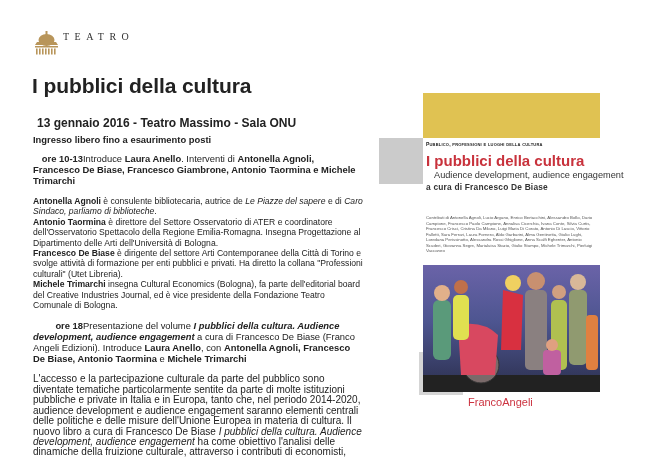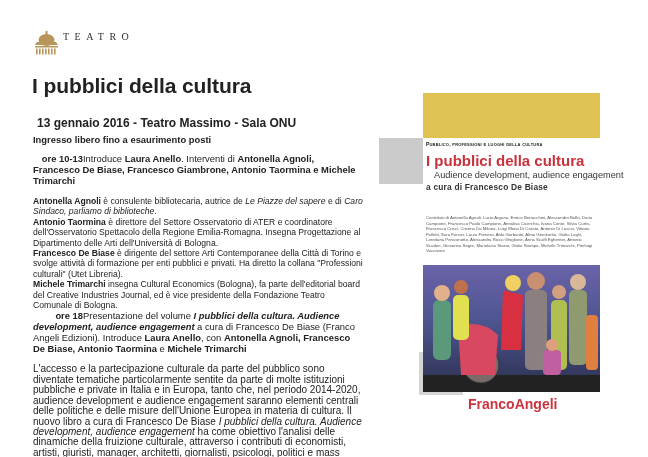--- a/index.html
+++ b/index.html
@@ -8,33 +8,33 @@
   .logo-emblem { position:absolute; left:0; top:0; width:27px; height:26px; }
   .logo-top { position:absolute; left:30px; top:1px; font-family:"Liberation Serif", serif; font-size:10px; letter-spacing:5.5px; color:#333; }
   .logo-bottom { position:absolute; left:29px; top:9px; font-family:"Liberation Serif", serif; font-size:17px; color:#333; letter-spacing:0.2px; }
   .title { position:absolute; left:32px; top:74px; font-size:21px; font-weight:bold; color:#222; margin:0; letter-spacing:-0.1px;}
   .left { position:absolute; left:33px; top:113px; width:330px; font-size:8.7px; line-height:10.6px; color:#222; }
   .date { font-size:12px; font-weight:bold; line-height:13px; margin:4px; }
   .entry { font-size:9.4px; font-weight:bold; line-height:11px; margin:0 0 8px 0; }
   p { margin:0; }
   .sched { font-size:9.4px; line-height:11px; margin-bottom:10px; }
   .sched .time { font-weight:bold; display:inline-block; width:50px;text-align:right; }
-  .bio { font-size:8.6px; line-height:10.4px; }
+  .bio { font-size:8.6px; line-height:10.4px; margin-bottom:10px; }
   .bio b { font-weight:bold; }
   .desc { font-size:10px; line-height:10.4px; }
   .cover-gray { position:absolute; left:379px; top:138px; width:44px; height:46px; background:#cbcbcb; }
   .cover-yellow { position:absolute; left:423px; top:93px; width:177px; height:45px; background:#e0c252; }
   .cover-series { position:absolute; left:426px; top:141px; font-size:5px; font-weight:bold; letter-spacing:0.2px; color:#222; font-variant:small-caps; }
   .cover-title { position:absolute; left:426px; top:152px; font-size:15px; font-weight:bold; color:#c8323c; margin:0; }
   .cover-sub { position:absolute; left:426px; top:170px; font-size:9.2px; color:#333;margin-left:8px; }
   .cover-editor { position:absolute; left:426px; top:182px; font-size:8.4px; font-weight:bold; color:#333; letter-spacing:0.2px; }
   .cover-contrib { position:absolute; left:426px; top:215px; width:172px; font-size:4.3px; line-height:5.5px; color:#555; }
   .cover-gray2 { position:absolute; left:419px; top:352px; width:44px; height:43px; background:#d5d5d5; }
   .cover-image { position:absolute; left:423px; top:265px; width:177px; height:127px; overflow:hidden; background:linear-gradient(180deg,#6a63a8 0%,#4d5590 45%,#2b2f4d 100%); }
-  .cover-publisher { position:absolute; left:468px; top:396px; font-size:14px; font-weight:bold; color:#cc3340; }
+  .cover-publisher { position:absolute; left:468px; top:396px; font-size:11px; font-weight:normal; color:#cc3340; }
 </style>
 </head>
 <body>
 
 <div class="logo">
   <svg class="logo-emblem" viewBox="0 0 27 26">
     <ellipse cx="13.5" cy="10" rx="8" ry="6" fill="#b8955a"></ellipse>
     <rect x="12.5" y="1" width="2" height="4" fill="#b8955a"></rect>
     <polygon points="2,15 25,15 23,12 4,12" fill="#b8955a"></polygon>
     <rect x="2" y="16" width="23" height="1.5" fill="#b8955a"></rect>

